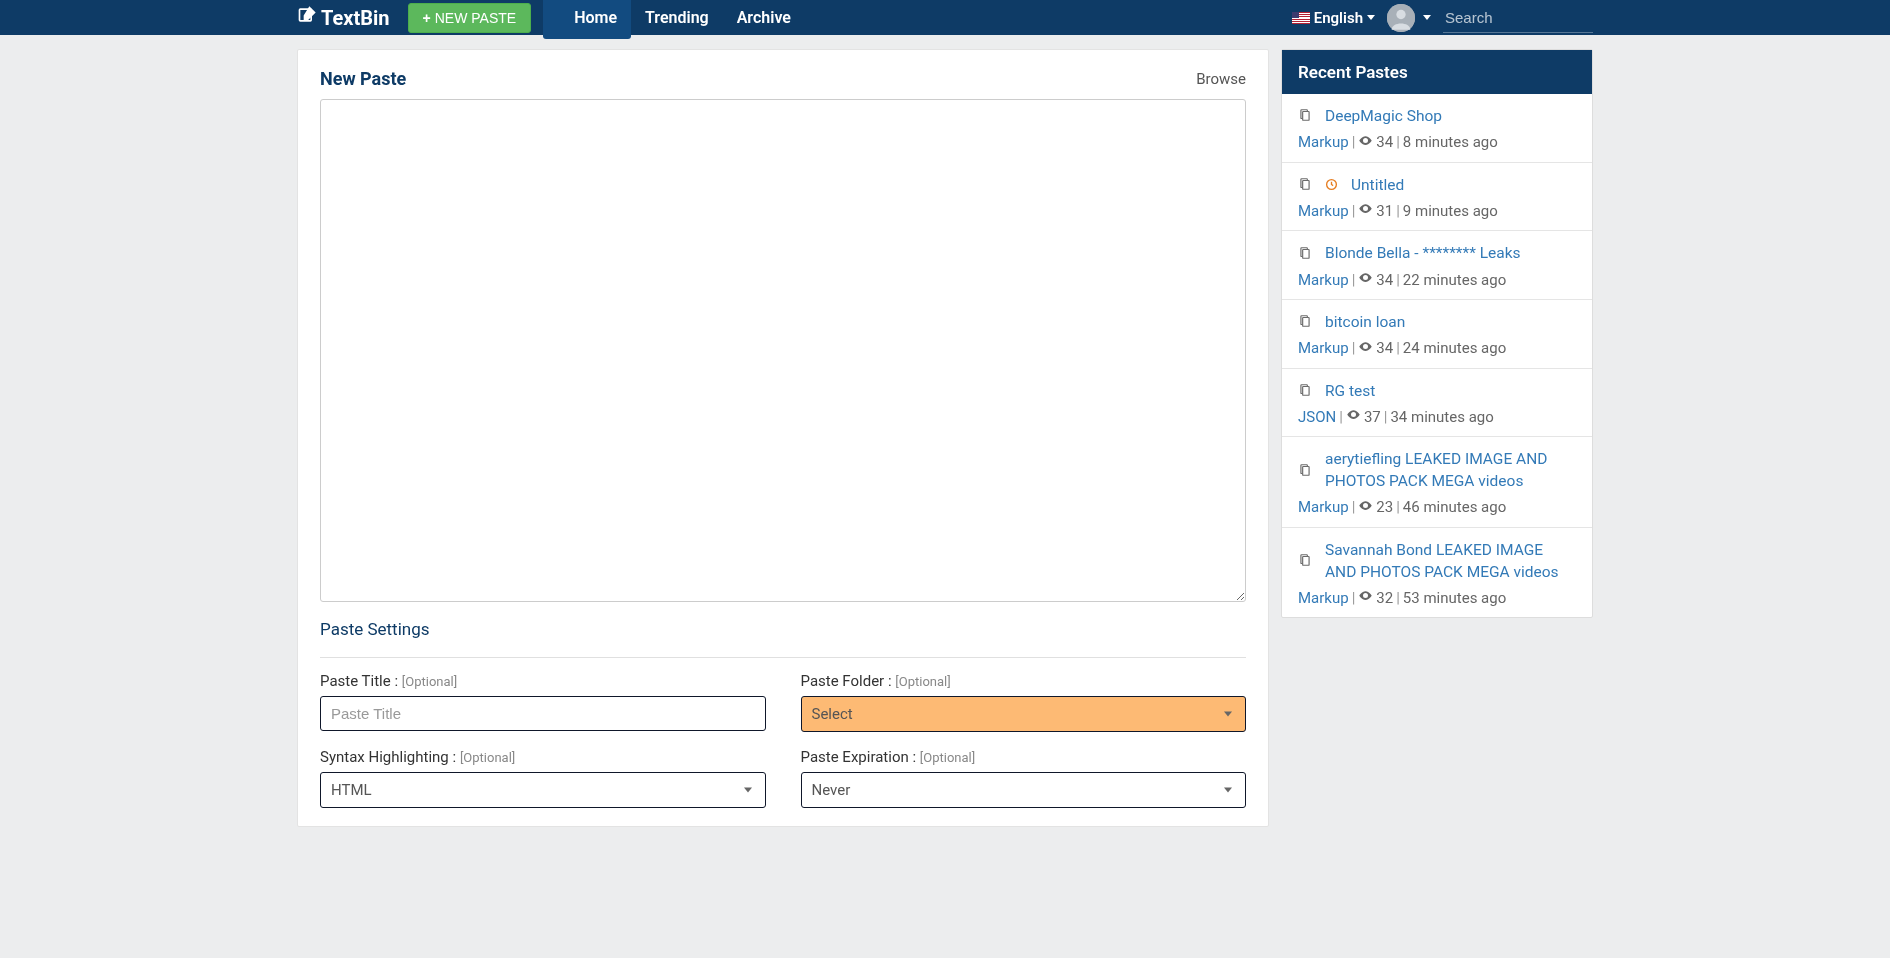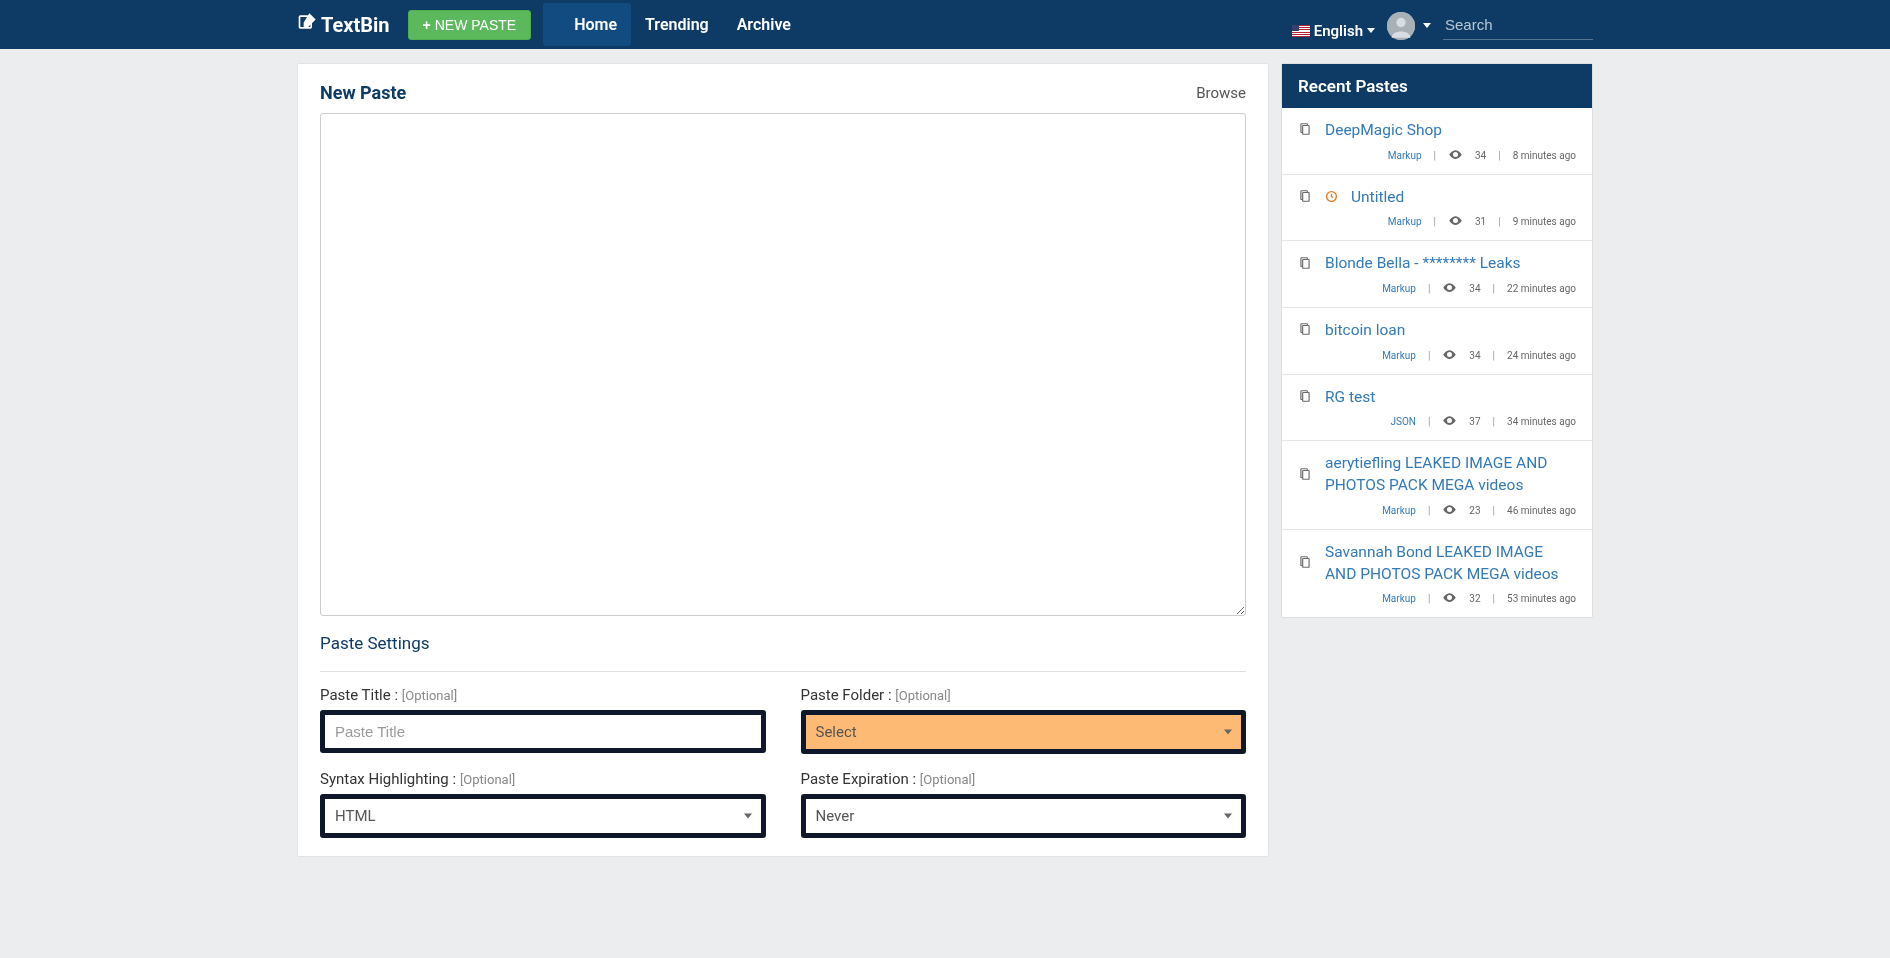--- a/index.html
+++ b/index.html
@@ -8,21 +8,21 @@
       box-sizing: border-box;
     }
     body {
       font-family: -apple-system, BlinkMacSystemFont, "Segoe UI", Roboto, "Helvetica Neue", Arial, sans-serif;
       background: #ecedee;
       font-size: 14px;
       color: #333;
     }
     .navbar {
       background: #0e3b66;
-      height: 49px;
+      height: 35px;
       display: flex;
       align-items: center;
       padding: 0 20px;
     }
     .navbar-inner {
       width: 100%;
       max-width: 1320px;
       margin: 0 auto;
       display: flex;
       align-items: center;
@@ -74,21 +74,21 @@
       font-weight: 600;
     }
     .nav-links a.active {
       background: #124b80;
       border-radius: 3px;
       padding-left: 31px;
     }
     .nav-right {
       margin-left: auto;
       display: flex;
-      align-items: flex-end;
+      align-items: center;
       gap: 12px;
     }
     .lang-selector {
       color: #fff;
       font-size: 15px;
       font-weight: 600;
       display: flex;
       align-items: center;
       gap: 4px;
       cursor: pointer;
@@ -221,21 +221,21 @@
       font-size: 15px;
       margin-bottom: 6px;
       display: block;
     }
     .optional {
       color: #888;
       font-size: 13px;
     }
     .form-control {
       width: 100%;
-      border: 5px solid #0f172a;
+      border: 1px solid #0f172a;
       border-radius: 3px;
       padding: 8px 10px;
       font-size: 15px;
       background: #fff;
       outline: none;
       color: #555;
     }
     .form-control::placeholder {
       color: #999;
     }
@@ -296,26 +296,25 @@
     }
     .doc-icon {
       color: #6b6b6b;
       flex-shrink: 0;
     }
     .clock-icon {
       color: #e67e22;
       flex-shrink: 0;
     }
     .recent-meta {
-      font-size: 10px;
+      font-size: 15px;
       color: #666;
       display: flex;
       align-items: center;
-      gap: 12px;
-      justify-content: flex-end;
+      gap: 3px;
     }
     .recent-meta .lang {
       color: #337ab7;
     }
     .recent-meta .sep {
       color: #999;
     }
     .eye-icon {
       color: #666;
     }

